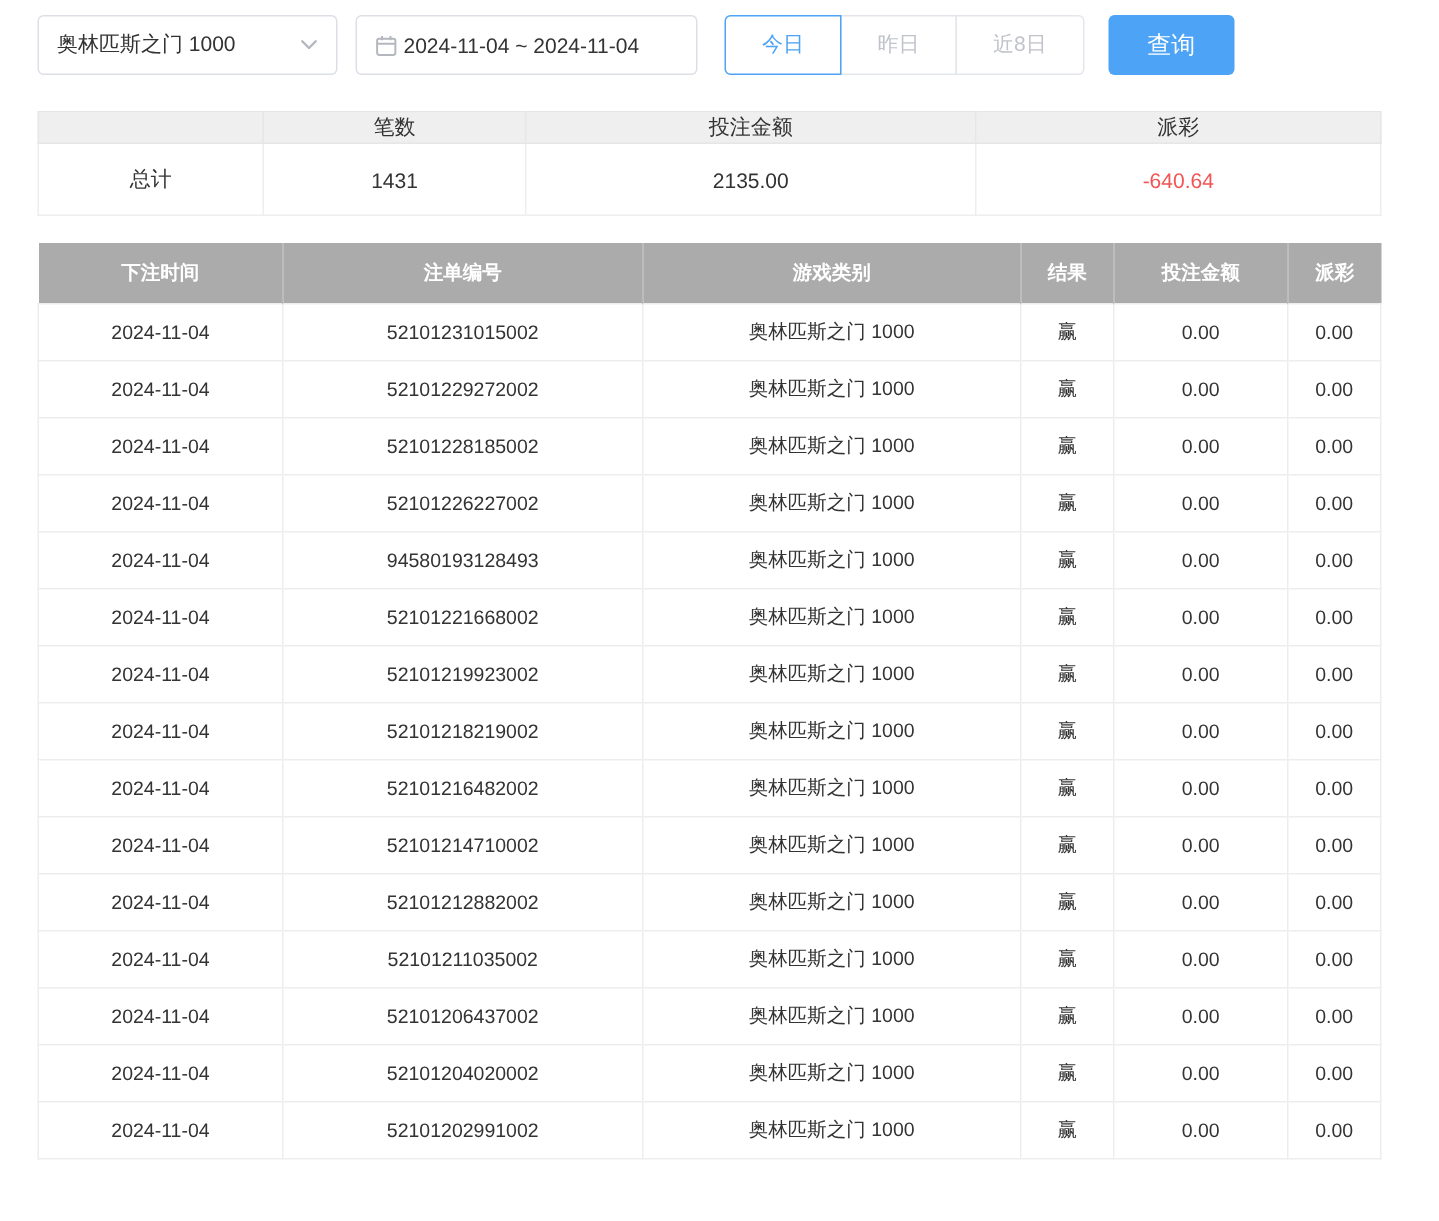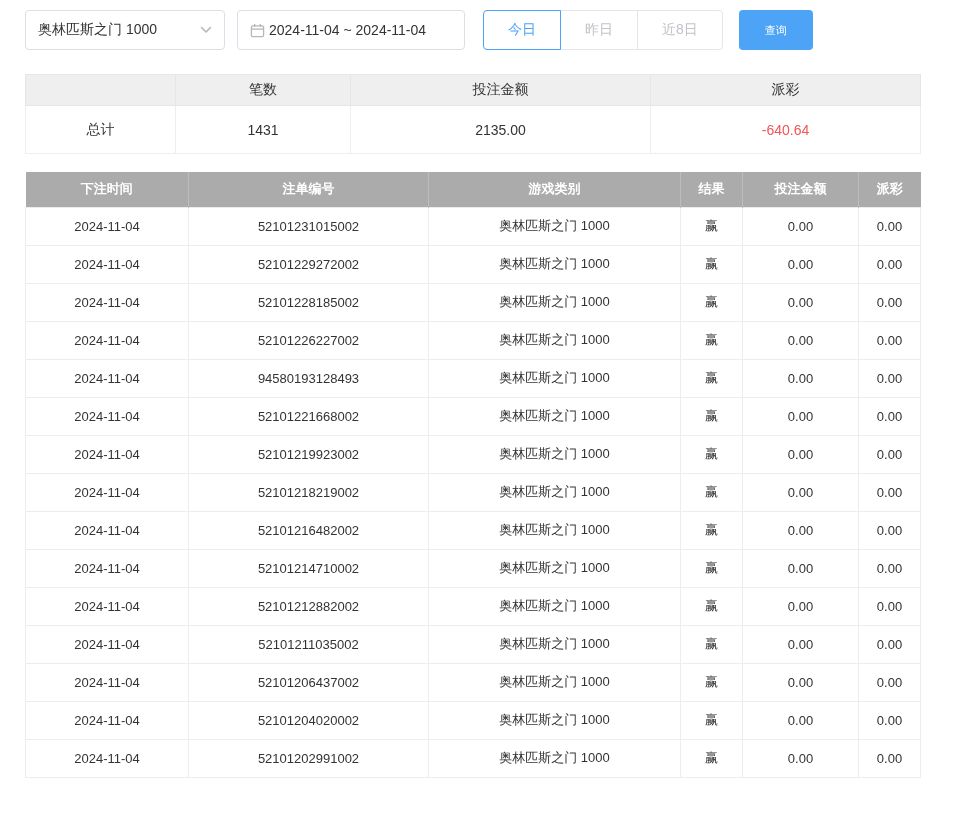--- a/index.html
+++ b/index.html
@@ -38,41 +38,41 @@
     border: 1px solid #e3e6eb; color: #c0c3c9; cursor: pointer; margin-left: -1px;
   }
   .quick-btn:first-child { margin-left: 4px; border-radius: 4px 0 0 4px; }
   .quick-btn:last-child { border-radius: 0 4px 4px 0; }
   .quick-btn.active {
     color: var(--accent, #4da3f5); border-color: var(--accent, #4da3f5);
     position: relative; z-index: 1;
   }
   .search-btn {
     height: 40px; padding: 0 26px; margin-left: 16px;
-    background: var(--accent, #4da3f5); color: #fff; font-size: 11px;
+    background: var(--accent, #4da3f5); color: #fff; font-size: 16px;
     border: none; border-radius: 4px; cursor: pointer;
   }
 
   
   table { border-collapse: collapse; table-layout: fixed; width: 895px; }
   .summary-table { margin-bottom: 18px; font-size: 14px; }
   .summary-table th {
-    background: #efefef; height: 31px; font-weight: normal; color: #333;
+    background: #efefef; height: 21px; font-weight: normal; color: #333;
     border: 1px solid #e6e6e6; text-align: center;
   }
   .summary-table td {
     height: 48px; text-align: center; background: #fff;
     border: 1px solid #eee; color: #333;
   }
   .summary-table td.negative { color: var(--negative, #f25555); }
 
   
   .main-table { font-size: 13px; }
   .main-table thead th {
-    background: var(--table-header-bg, #ababab); color: #fff; height: 35px;
+    background: var(--table-header-bg, #ababab); color: #fff; height: 40px;
     font-weight: bold; font-size: 13px; text-align: center;
     border-right: 1px solid #bcbcbc;
   }
   .main-table thead th:last-child { border-right: none; }
   .main-table tbody td {
     height: 38px; text-align: center; border: 1px solid #ededed;
     color: #333; background: #fff;
   }
   .icon-gray { color: #b4b7be; display: inline-flex; }
 </style>

